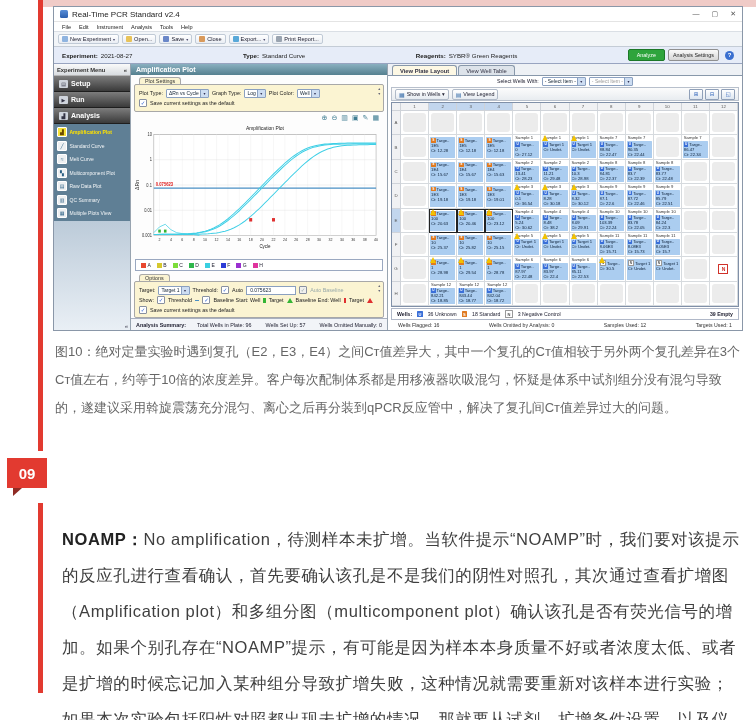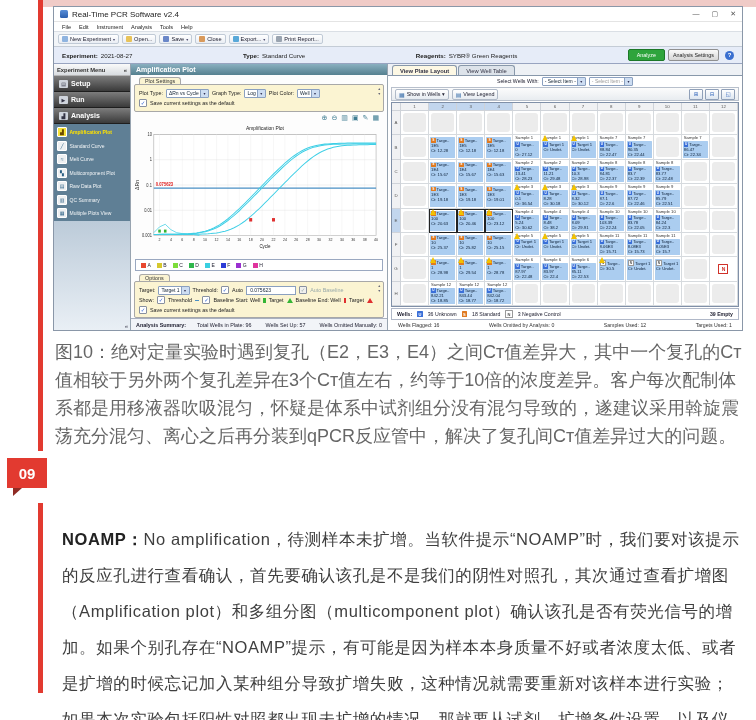--- a/index.html
+++ b/index.html
@@ -6,21 +6,21 @@
     font-family:"Liberation Sans","DejaVu Sans",sans-serif;overflow:hidden}
   .abs{position:absolute}
   
   #top-strip{left:38px;top:0;width:718px;height:7px;background:#f0cbc7}
   #red-line-top{left:38px;top:0;width:5px;height:451px;background:#e23a30}
   #red-line-bottom{left:38px;top:503px;width:5px;height:190px;background:#e23a30}
   #badge{left:7px;top:458px;width:40px;height:30px;background:#e23a30;color:#fff;
     font-size:15px;font-weight:bold;display:flex;align-items:center;justify-content:center}
   #badge::after{content:"";position:absolute;left:6px;top:30px;width:0;height:0;
     border-top:8px solid #8f2b24;border-right:9px solid transparent}
-  #caption{left:55px;top:338px;width:688px;font-size:18px;line-height:28px;color:#666}
+  #caption{left:55px;top:338px;width:688px;font-size:13px;line-height:28px;color:#666}
   #section{left:62px;top:521px;width:682px;font-size:16.5px;line-height:36px;color:#3f3f3f;letter-spacing:.6px}
   #section b{color:#222}
   
   #app{left:53px;top:6px;width:690px;height:325px;border:1px solid #8a97a8;background:#fff;
     box-sizing:border-box;display:flex;flex-direction:column;font-size:6px;color:#222}
   .titlebar{height:14px;display:flex;align-items:center;gap:4px;padding:0 6px;border-bottom:1px solid #e4e4e4;flex:none}
   .app-ico{width:8px;height:8px;background:linear-gradient(#5a8fd8,#2c5fae);border-radius:1.5px;flex:none}
   .title-txt{font-size:8px;color:#222}
   .win-controls{margin-left:auto;display:flex;gap:12px;color:#555;font-size:7px}
   .menubar{height:9px;display:flex;align-items:center;gap:8px;padding:0 8px;font-size:5.6px;color:#222;flex:none}
@@ -135,21 +135,21 @@
 
 <div class="abs" id="top-strip"></div>
 <div class="abs" id="red-line-top"></div>
 <div class="abs" id="red-line-bottom"></div>
 <div class="abs" id="badge">09</div>
 
 <div class="abs" id="app">
 
   <div class="titlebar">
     <span class="app-ico"></span>
-    <span class="title-txt">Real-Time PCR Software v2.4</span>
+    <span class="title-txt">Real-Time PCR Standard v2.4</span>
     <span class="win-controls">
       <span>—</span>
       <span>▢</span>
       <span>✕</span>
     </span>
   </div>
 
   <div class="menubar">
       <span>File</span>
       <span>Edit</span>

